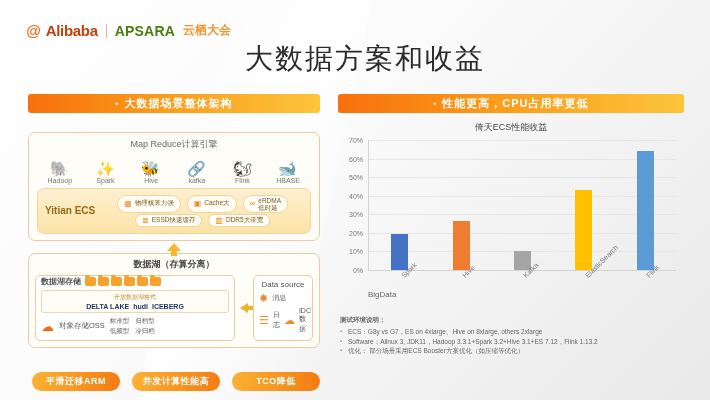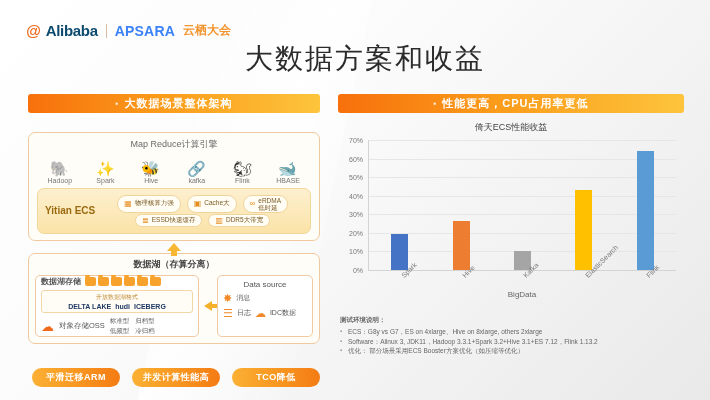--- a/index.html
+++ b/index.html
@@ -8,23 +8,23 @@
     font-family: "Liberation Sans", "DejaVu Sans", sans-serif;
     background: linear-gradient(135deg,#ffffff 0%,#fbfbfb 40%,#f2f2f2 70%,#e9e9e9 100%);
     position:relative; overflow:hidden; color:#333;
   }
   .sheen{position:absolute;top:0;left:180px;width:150px;height:400px;
     background:linear-gradient(105deg,rgba(255,255,255,0) 0%,rgba(255,255,255,.85) 45%,rgba(255,255,255,0) 100%);
     transform:skewX(-12deg);pointer-events:none;}
   
   .brand{position:absolute;left:26px;top:22px;display:flex;align-items:center;gap:5px;}
   .brand .mark{font-size:15px;color:#f06a1e;font-weight:bold;font-style:italic;line-height:1;}
-  .brand .ali{font-size:15px;font-weight:bold;color:#0c4a6e;letter-spacing:-.3px;}
+  .brand .ali{font-size:15px;font-weight:bold;color:#c2410c;letter-spacing:-.3px;}
   .brand .bar{width:1px;height:14px;background:#d8b9a2;margin:0 3px;}
-  .brand .aps{font-size:14px;font-weight:bold;color:#3b82f6;letter-spacing:.2px;}
+  .brand .aps{font-size:14px;font-weight:bold;color:#4d7c0f;letter-spacing:.2px;}
   .brand .cn{font-size:12px;color:#f3952f;font-weight:bold;margin-left:3px;}
   
   .slide-title{position:absolute;left:245px;top:40px;font-size:28px;color:#2b2b2b;letter-spacing:2px;font-weight:500;}
   
   .panel-head{height:19px;border-radius:3px;display:flex;align-items:center;justify-content:center;
     color:#fff;font-size:11px;font-weight:bold;letter-spacing:1px;
     background:linear-gradient(90deg,#f7700c 0%,#fb9b1a 45%,#fdc43c 100%);}
   .panel-head .dot{font-size:8px;margin-right:5px;opacity:.9;}
   #left-panel{position:absolute;left:28px;top:94px;width:292px;}
   #right-panel{position:absolute;left:338px;top:94px;width:346px;}
@@ -64,21 +64,21 @@
   .fmt .row span{font-size:7px;font-weight:bold;color:#1f3864;white-space:nowrap;}
   .oss{display:flex;align-items:center;gap:5px;margin-top:4px;}
   .oss .cloud{font-size:13px;color:#f06a1e;}
   .oss .lbl{font-size:7.5px;color:#555;white-space:nowrap;}
   .oss .tiers{display:flex;gap:6px;}
   .oss .tcol{display:flex;flex-direction:column;gap:1px;}
   .oss .ti{font-size:6.5px;color:#666;white-space:nowrap;}
   .leftarrow{align-self:center;width:0;height:0;border-top:5px solid transparent;
     border-bottom:5px solid transparent;border-right:8px solid #f5b12c;position:relative;}
   .leftarrow:after{content:"";position:absolute;left:8px;top:-2px;width:5px;height:4px;background:#f5b12c;}
-  .dsrc{width:96px;border:1px solid #f0c9a0;border-radius:5px;background:#fff;padding:4px 5px;}
+  .dsrc{width:60px;border:1px solid #f0c9a0;border-radius:5px;background:#fff;padding:4px 5px;}
   .dsrc .cap{text-align:center;font-size:8px;color:#555;margin-bottom:3px;}
   .dsrc .row{display:flex;align-items:center;gap:4px;margin:2px 0;}
   .dsrc .ic{font-size:11px;color:#f08a2a;}
   .dsrc .t{font-size:7px;color:#555;}
   .pillrow{display:flex;gap:12px;margin-top:24px;padding-left:4px;}
   .pill{flex:1;text-align:center;color:#fff;font-size:9px;font-weight:bold;border-radius:11px;padding:3px 0;
     background:linear-gradient(90deg,#fbb034 0%,#f7921e 60%,#f47b14 100%);letter-spacing:.5px;}
   
   .chart-title{text-align:center;font-size:9px;color:#444;margin-top:8px;}
   .chart{position:relative;margin-top:6px;height:150px;padding-left:30px;padding-right:8px;}
@@ -88,21 +88,21 @@
   .ytick{position:absolute;right:3px;font-size:7px;color:#777;transform:translateY(-50%);}
   .axisline{position:absolute;left:30px;right:8px;top:130px;height:1px;background:#d4d4d4;}
   .vline{position:absolute;left:30px;top:0;width:1px;height:130px;background:#d4d4d4;}
   .bars{position:absolute;left:31px;right:8px;top:0;height:130px;display:flex;align-items:flex-end;justify-content:space-around;}
   .bcell{width:18%;display:flex;justify-content:center;align-items:flex-end;height:100%;}
   .bar{width:17px;}
   .xlabels{position:absolute;left:31px;right:8px;top:132px;height:34px;display:flex;justify-content:space-around;}
   .xcell{width:18%;position:relative;}
   .xlab{position:absolute;left:50%;top:2px;font-size:7px;color:#777;white-space:nowrap;
     transform:rotate(-45deg);transform-origin:left top;}
-  .xtitle{position:absolute;left:30px;right:8px;top:150px;text-align:center;font-size:8px;color:#666;}
+  .xtitle{position:absolute;left:30px;right:8px;top:150px;font-size:8px;color:#666;}
   
   .notes{position:absolute;left:340px;top:316px;width:344px;}
   .notes .h{font-size:6.5px;color:#666;font-weight:bold;margin-bottom:2px;}
   .notes li{list-style:none;font-size:6.5px;color:#666;line-height:9.5px;padding-left:8px;position:relative;}
   .notes li:before{content:"▪";position:absolute;left:0;color:#999;font-size:6px;}
 </style>
 </head>
 <body>
 
 <div class="sheen"></div>

